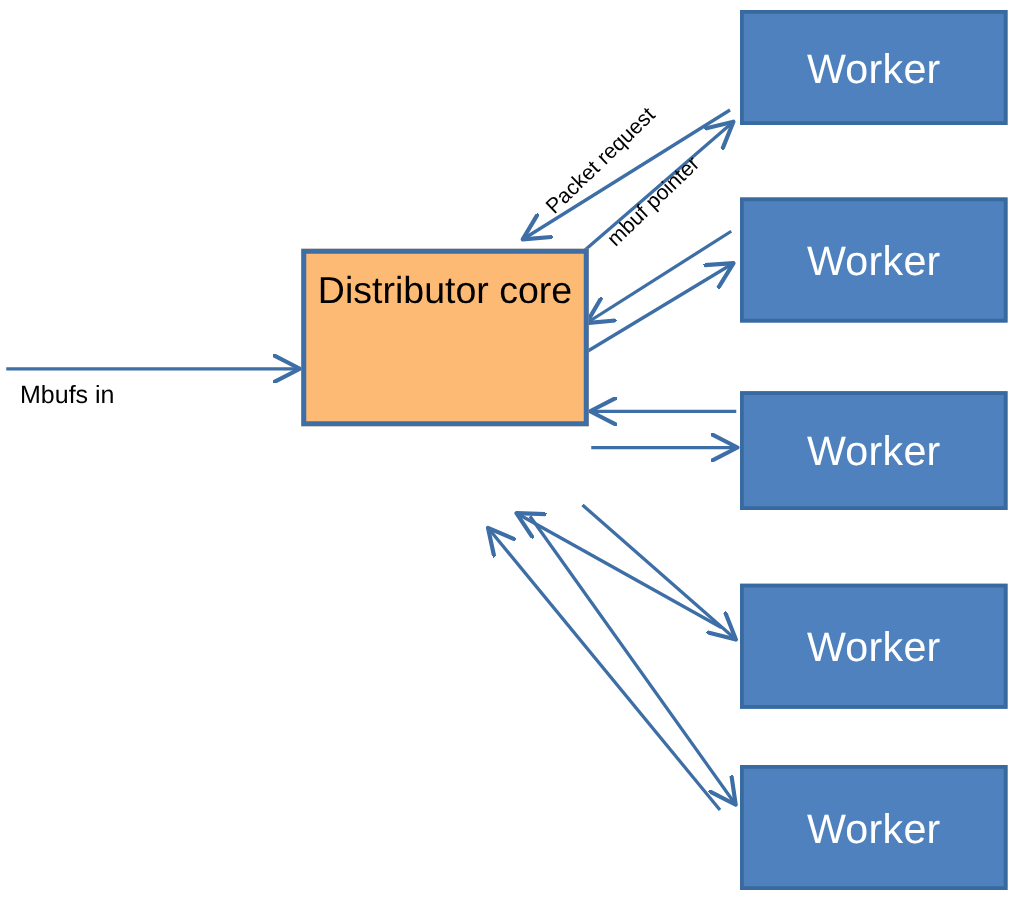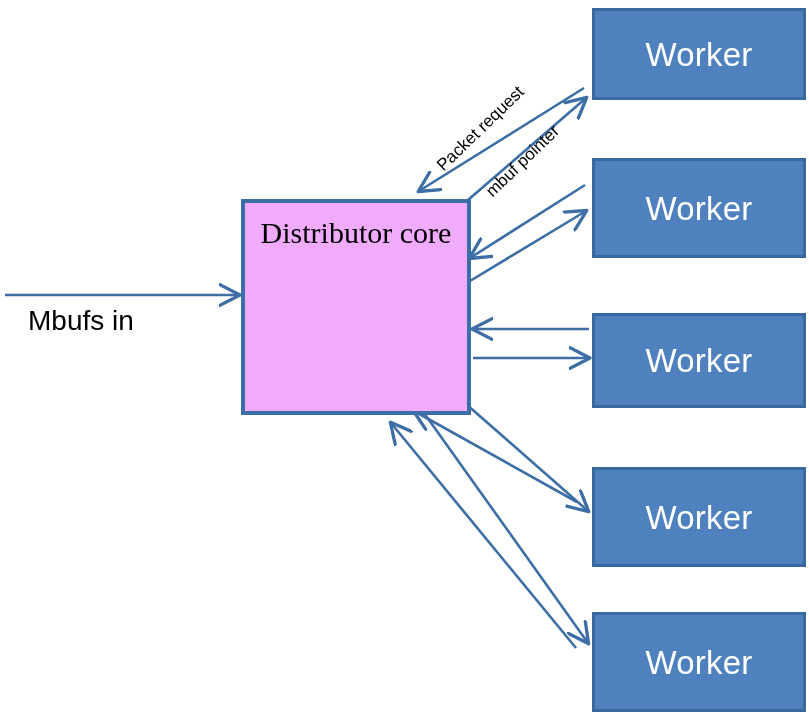--- a/index.html
+++ b/index.html
@@ -43,25 +43,24 @@
     letter-spacing: 0.2px;
     line-height: 1;
   }
 
   
   #distributor-box {
     position: absolute;
     left: 241px;
     top: 199px;
     width: 230px;
-    height: 216px;
+    height: 142px;
     box-sizing: border-box;
-    background: #f0abfc;
+    background: #fdba74;
     border: 4px solid #3d6ea5;
-    font-family: Liberation Serif, serif;
   }
   #distributor-title {
     position: absolute;
     left: 0;
     top: 12px;
     width: 100%;
     text-align: center;
     color: #000000;
     font-size: 30px;
     line-height: 1.22;
@@ -85,23 +84,23 @@
     line-height: 1;
   }
 
   
   .plain-label {
     position: absolute;
     color: #000000;
     white-space: nowrap;
   }
   #mbufs-in-label {
-    left: 28px;
+    left: 16px;
     top: 305px;
-    font-size: 28px;
+    font-size: 20px;
   }
   .wire-label {
     position: absolute;
     color: #000000;
     font-size: 17px;
     white-space: nowrap;
     transform-origin: left top;
   }
   #packet-request-label {
     left: 433px;

